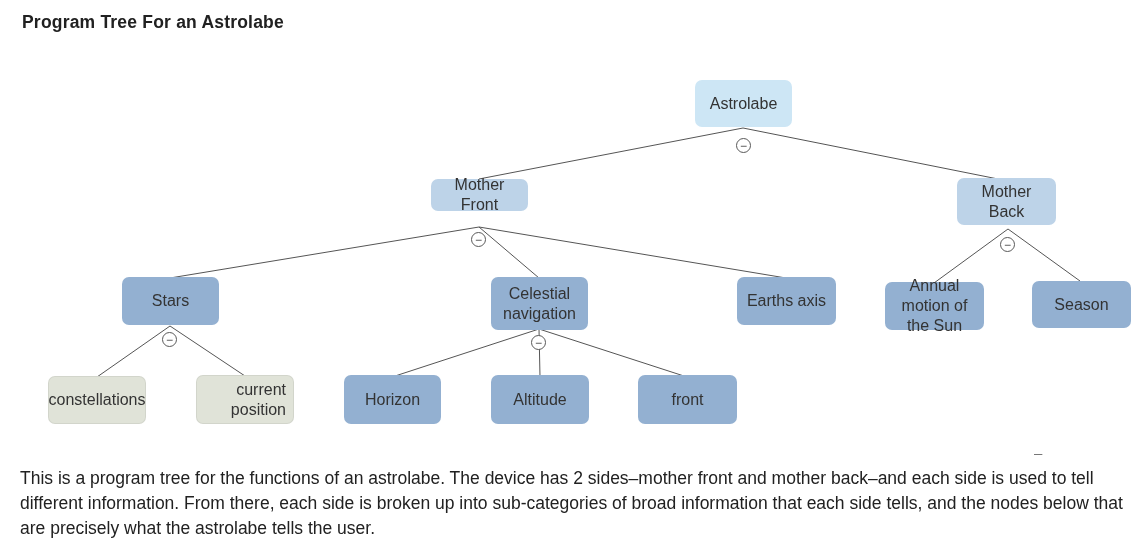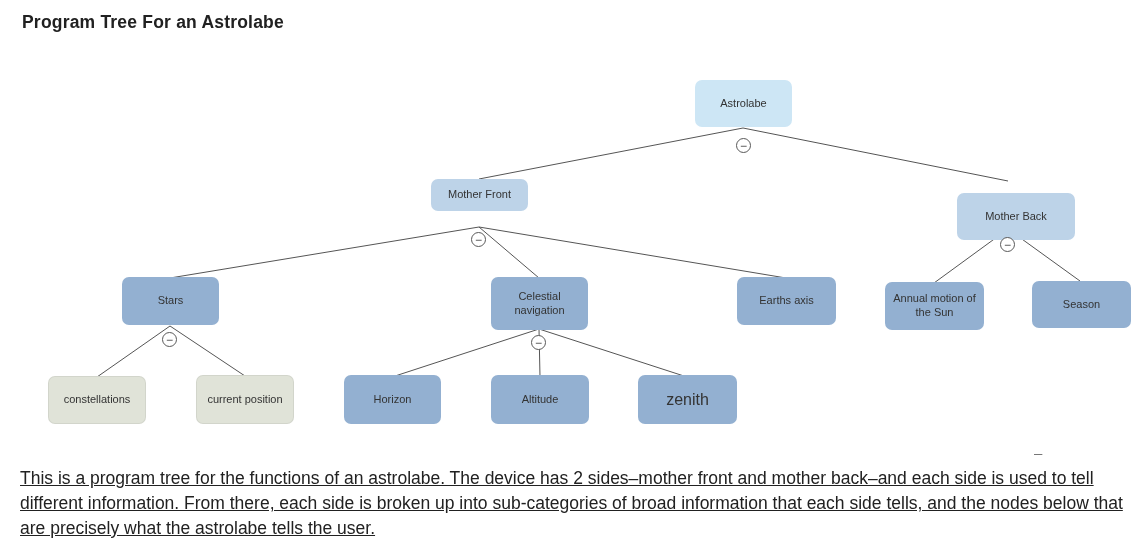--- a/index.html
+++ b/index.html
@@ -32,21 +32,21 @@
     stroke: var(--edge-stroke, #555555);
     stroke-width: 1;
   }
   .node {
     position: absolute;
     display: flex;
     align-items: center;
     justify-content: center;
     text-align: center;
     border-radius: 7px;
-    font-size: 11px;
+    font-size: 16px;
     line-height: 1.25;
     color: var(--node-text, #333333);
     padding: 4px 7px;
     cursor: default;
   }
   .node.root     { background: var(--root-fill, #cde6f5); }
   .node.branch   { background: var(--branch-fill, #bdd3e8); }
   .node.category { background: var(--category-fill, #93b0d1); }
   .node.leaf-alt { background: var(--alt-leaf-fill, #e0e3d8); border: 1px solid rgba(0,0,0,0.06); }
   .node.font-lg  { font-size: 16px; }
@@ -66,21 +66,20 @@
     z-index: 2;
   }
   .caption {
     position: absolute;
     left: 20px;
     top: 466px;
     width: 1114px;
     font-size: 17.5px;
     line-height: 1.43;
     color: #212121;
-    text-decoration: underline;
   }
   .stray-dash {
     position: absolute;
     left: 1034px;
     top: 444px;
     font-size: 15px;
     color: #777777;
   }
 </style>
 </head>
@@ -112,21 +111,21 @@
     <span>−</span>
   </div>
 
   <div class="node branch" style="left:431px; top:179px; width:97px; height:32px;">
     <span>Mother Front</span>
   </div>
   <div class="collapse" style="left:471px; top:232px;">
     <span>−</span>
   </div>
 
-  <div class="node branch" style="left:957px; top:193px; width:118px; height:47px;">
+  <div class="node branch" style="left:957px; top:178px; width:99px; height:47px;">
     <span>Mother Back</span>
   </div>
   <div class="collapse" style="left:1000px; top:237px;">
     <span>−</span>
   </div>
 
   <div class="node category" style="left:122px; top:277px; width:97px; height:48px;text-align:right;">
     <span>Stars</span>
   </div>
   <div class="collapse" style="left:162px; top:332px;">
@@ -162,20 +161,20 @@
 
   <div class="node category" style="left:344px; top:375px; width:97px; height:49px;">
     <span>Horizon</span>
   </div>
 
   <div class="node category" style="left:491px; top:375px; width:98px; height:49px;">
     <span>Altitude</span>
   </div>
 
   <div class="node category font-lg" style="left:638px; top:375px; width:99px; height:49px;">
-    <span>zenith</span>
+    <span>front</span>
   </div>
 
   <div class="stray-dash">–</div>
 
   <p class="caption">This is a program tree for the functions of an astrolabe. The device has 2 sides–mother front and mother back–and each side is used to tell different information. From there, each side is broken up into sub-categories of broad information that each side tells, and the nodes below that are precisely what the astrolabe tells the user.</p>
 
 </div>
 
 </body></html>

